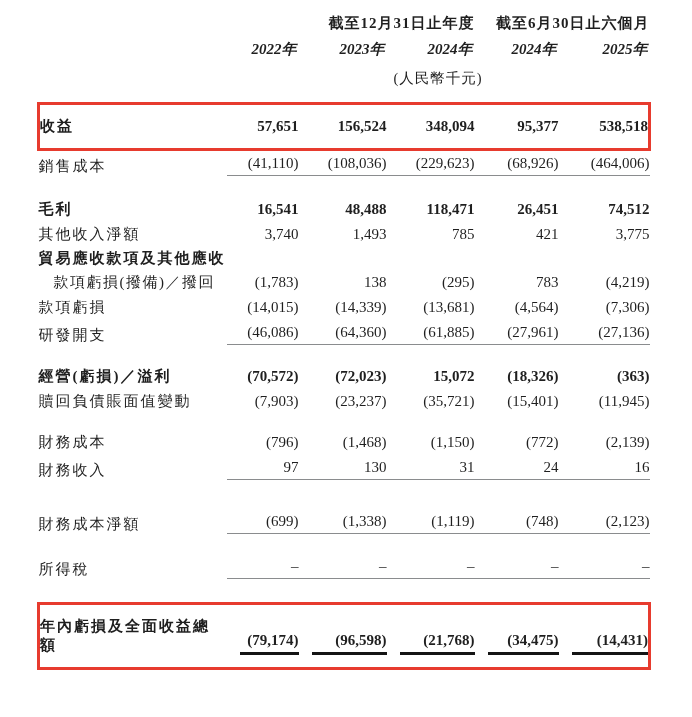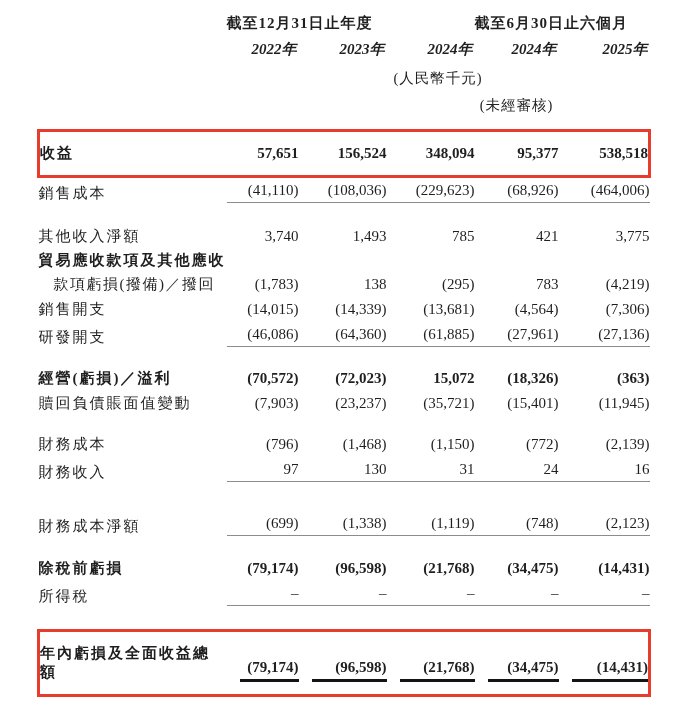--- a/index.html
+++ b/index.html
@@ -22,21 +22,21 @@
   col.c-label{width:188px;}
   col.c1{width:72px;}
   col.c2{width:88px;}
   col.c3{width:88px;}
   col.c4{width:84px;}
   col.c5{width:91px;}
   td{padding:3px 0;vertical-align:bottom;line-height:19px;}
   td.num{text-align:right;font-variant-numeric:tabular-nums;}
   td.label{text-align:left;letter-spacing:2px;}
   td.label.indent{padding-left:15px;letter-spacing:1.5px;margin-top:37px;}
-  .ghead{text-align:left;font-weight:bold;letter-spacing:1px;padding:2px 0 5px;}
+  .ghead{text-align:right;font-weight:bold;letter-spacing:1px;padding:2px 0 5px;}
   .year{text-align:right;font-weight:bold;padding:2px 2px 6px 0;font-style:italic;}
   .note{text-align:center;font-size:14.5px;letter-spacing:1px;padding:4px 0;}
   tr.bold td{font-weight:bold;}
   span.val{display:block;}
   span.u-gray{border-bottom:1.5px solid var(--uline);padding-bottom:2px;}
   span.u-black{border-bottom:3.5px solid var(--total-line);margin-left:13px;padding-bottom:2px;}
   tr.redbox td{border-top:3px solid var(--red);border-bottom:3px solid var(--red);padding:12px 0;margin-top:40px;}
   tr.redbox td:first-child{border-left:3px solid var(--red);}
   tr.redbox td:last-child{border-right:3px solid var(--red);}
   tr.spacer td{padding:0;line-height:0;}
@@ -66,28 +66,20 @@
         <td class="year">2022年</td>
         <td class="year">2023年</td>
         <td class="year">2024年</td>
         <td class="year">2024年</td>
         <td class="year">2025年</td>
       </tr>
       <tr>
         <td class="label"></td>
         <td colspan="5" class="note">(人民幣千元)</td>
       </tr>
-      <tr>
-        <td></td>
-        <td></td>
-        <td></td>
-        <td></td>
-        <td class="note">(未經審核)</td>
-        <td></td>
-      </tr>
     </thead>
     <tbody>
         <tr class="spacer">
           <td colspan="6" style="height: 10px;"></td>
         </tr>
         <tr class="bold redbox">
           <td class="label">收益</td>
           <td class="num">
             <span class="val">57,651</span>
           </td>
@@ -118,20 +110,38 @@
           <td class="num">
             <span class="val u-gray">(68,926)</span>
           </td>
           <td class="num">
             <span class="val u-gray">(464,006)</span>
           </td>
         </tr>
         <tr class="spacer">
           <td colspan="6" style="height: 18px;"></td>
         </tr>
+        <tr class="bold">
+          <td class="label">毛利</td>
+          <td class="num">
+            <span class="val">16,541</span>
+          </td>
+          <td class="num">
+            <span class="val">48,488</span>
+          </td>
+          <td class="num">
+            <span class="val">118,471</span>
+          </td>
+          <td class="num">
+            <span class="val">26,451</span>
+          </td>
+          <td class="num">
+            <span class="val">74,512</span>
+          </td>
+        </tr>
         <tr>
           <td class="label">其他收入淨額</td>
           <td class="num">
             <span class="val">3,740</span>
           </td>
           <td class="num">
             <span class="val">1,493</span>
           </td>
           <td class="num">
             <span class="val">785</span>
@@ -163,21 +173,21 @@
             <span class="val">(295)</span>
           </td>
           <td class="num">
             <span class="val">783</span>
           </td>
           <td class="num">
             <span class="val">(4,219)</span>
           </td>
         </tr>
         <tr>
-          <td class="label">銷售開支</td>
+          <td class="label">款項虧損</td>
           <td class="num">
             <span class="val">(14,015)</span>
           </td>
           <td class="num">
             <span class="val">(14,339)</span>
           </td>
           <td class="num">
             <span class="val">(13,681)</span>
           </td>
           <td class="num">
@@ -299,38 +309,20 @@
           </td>
           <td class="num">
             <span class="val u-gray">(748)</span>
           </td>
           <td class="num">
             <span class="val u-gray">(2,123)</span>
           </td>
         </tr>
         <tr class="spacer">
           <td colspan="6" style="height: 17px;"></td>
-        </tr>
-        <tr class="bold">
-          <td class="label">除稅前虧損</td>
-          <td class="num">
-            <span class="val">(79,174)</span>
-          </td>
-          <td class="num">
-            <span class="val">(96,598)</span>
-          </td>
-          <td class="num">
-            <span class="val">(21,768)</span>
-          </td>
-          <td class="num">
-            <span class="val">(34,475)</span>
-          </td>
-          <td class="num">
-            <span class="val">(14,431)</span>
-          </td>
         </tr>
         <tr>
           <td class="label">所得稅</td>
           <td class="num">
             <span class="val u-gray">–</span>
           </td>
           <td class="num">
             <span class="val u-gray">–</span>
           </td>
           <td class="num">

